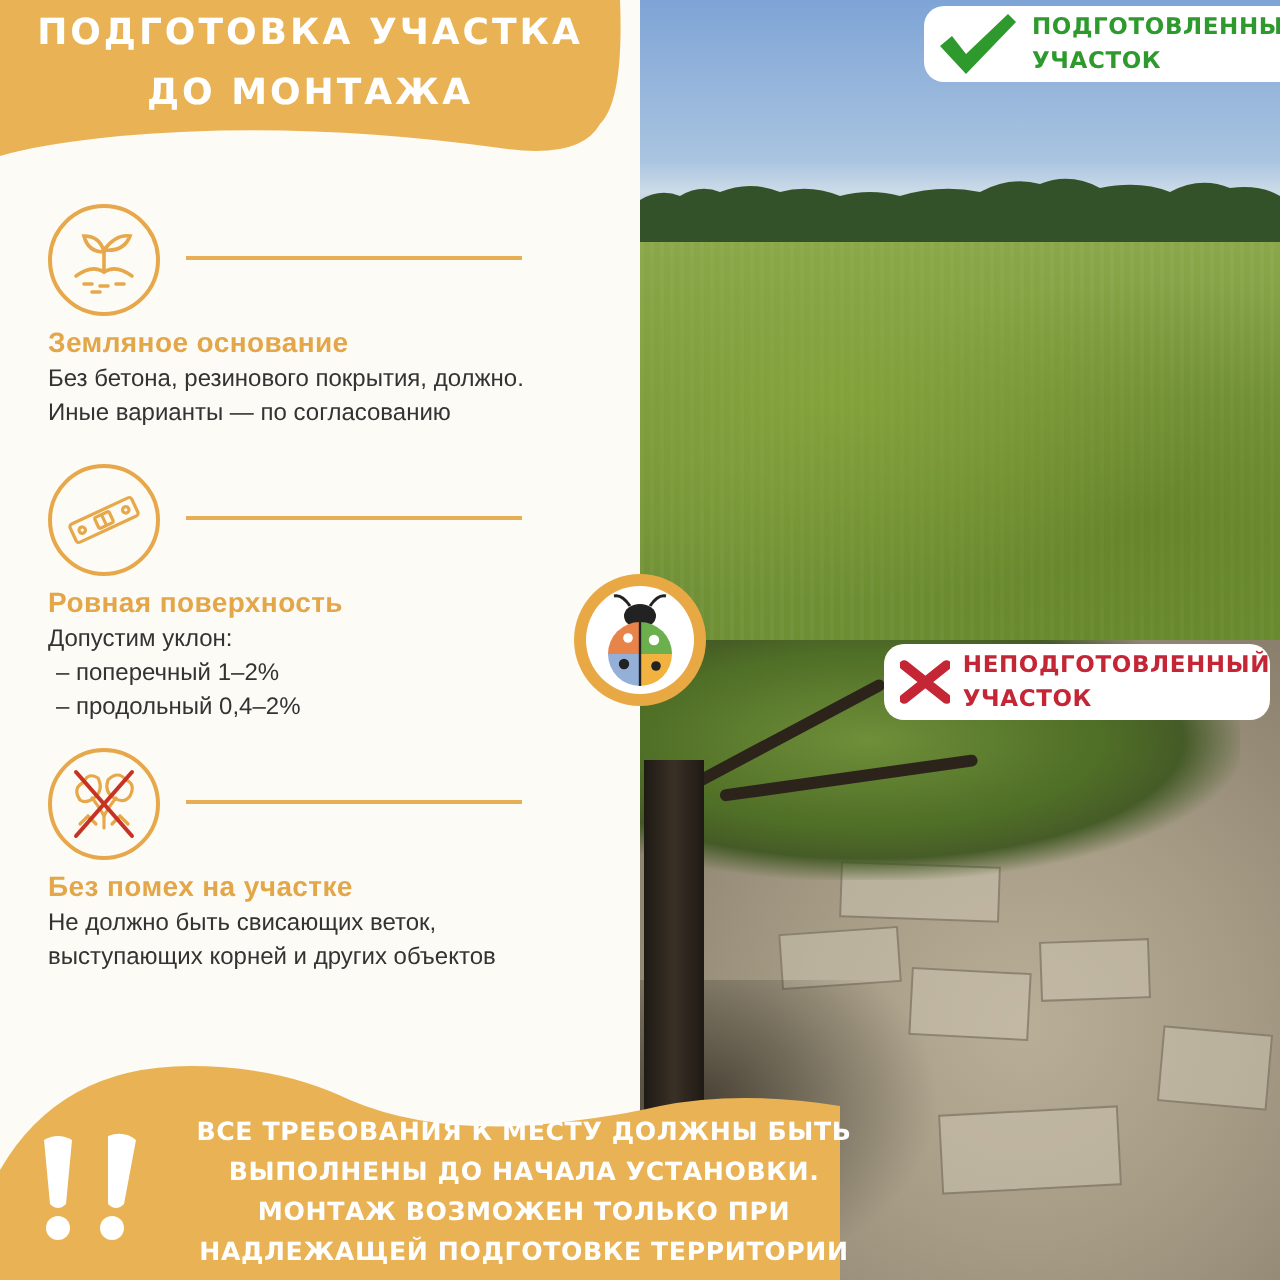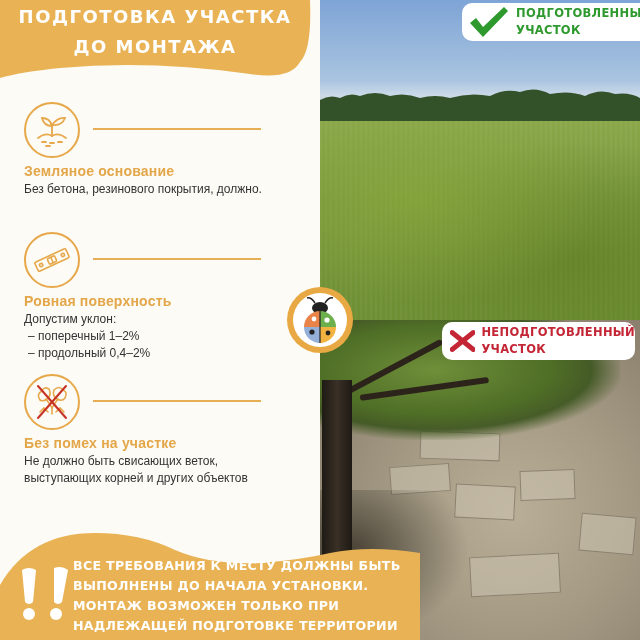--- a/index.html
+++ b/index.html
@@ -53,23 +53,23 @@
     .badge-bad { left: 442px; top: 322px; width: 193px; height: 38px; }
     .badge-bad .txt { color: #c42636; margin-left: 6px; }
 
     .mascot { position: absolute; left: 287px; top: 287px; width: 66px; height: 66px; border-radius: 50%;
       background: #e8a945; display: flex; align-items: center; justify-content: center; }
     .mascot .inner { width: 54px; height: 54px; border-radius: 50%; background: #ffffff; display: flex; align-items: center; justify-content: center; }
 
     
     .footer-shape { position: absolute; left: 0; top: 505px; width: 420px; height: 135px; }
     .excl { position: absolute; top: 566px; display: block; }
-    .footer-text { position: absolute; left: 73px; top: 556px; width: 340px; color: #ffffff;
+    .footer-text { position: absolute; left: 92px; top: 556px; width: 340px; color: #ffffff;
       font-family: "DejaVu Sans", sans-serif; font-weight: bold; font-size: 12.6px; line-height: 20px;
-      letter-spacing: 0.3px; text-transform: uppercase; }
+      letter-spacing: 0.3px; text-transform: uppercase; text-align: center; }
   </style>
 </head>
 <body>
 
 <div class="left">
 
   <svg class="header-shape" viewBox="0 0 330 100">
     <path d="M0,0 L310,0 Q312,50 300,62 Q290,80 250,74 Q150,60 60,68 Q20,72 0,78 Z" fill="#e8b255"></path>
   </svg>
   <div class="header-title">
@@ -84,20 +84,21 @@
         <path d="M18,14 Q10,14 8,6 Q16,6 18,14"></path>
         <path d="M18,13 Q24,5 31,6 Q28,14 18,13"></path>
         <path d="M4,26 Q12,20 18,24 Q24,20 32,26"></path>
         <path d="M8,30 L12,30 M16,31 L20,31 M24,30 L28,30 M12,34 L16,34"></path>
       </svg>
     </div>
     <div class="rule"></div>
     <div class="title">Земляное основание</div>
     <div class="body">
       <div>Без бетона, резинового покрытия, должно.</div>
+      <div>Иные варианты — по согласованию</div>
     </div>
   </div>
 
   <div class="req" style="top:232px;">
     <div class="icon-circle">
       <svg width="40" height="40" viewBox="0 0 40 40" fill="none" stroke="#e6a84a" stroke-width="1.6">
         <g transform="rotate(-25 20 20)">
           <rect x="3" y="15" width="34" height="10" rx="1.5"></rect>
           <rect x="16" y="17" width="8" height="6" rx="1"></rect>
           <circle cx="8" cy="20" r="1.6"></circle>

